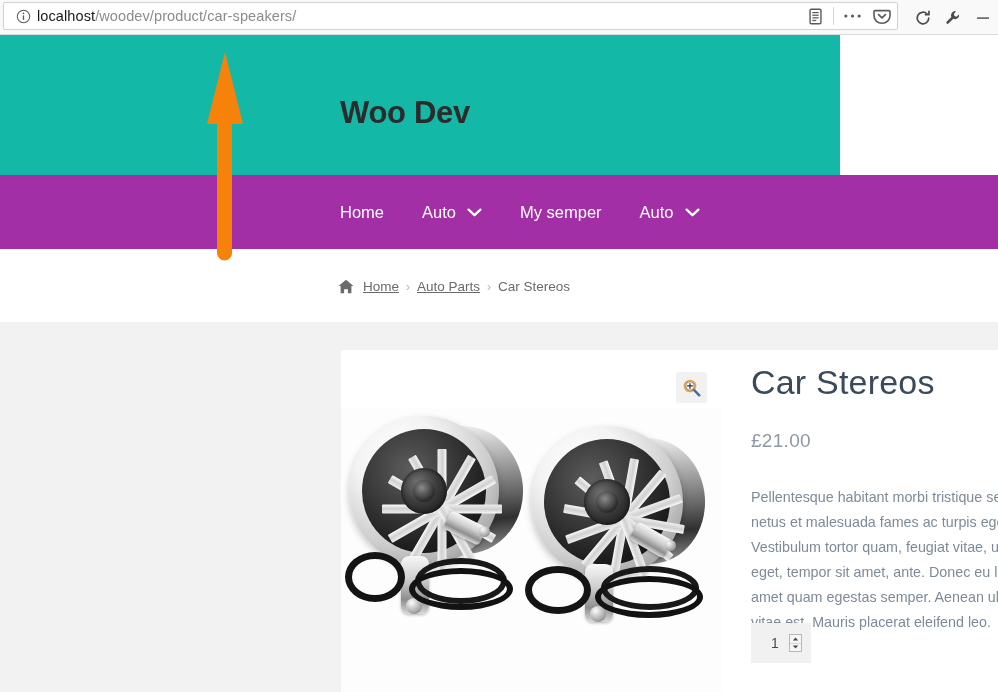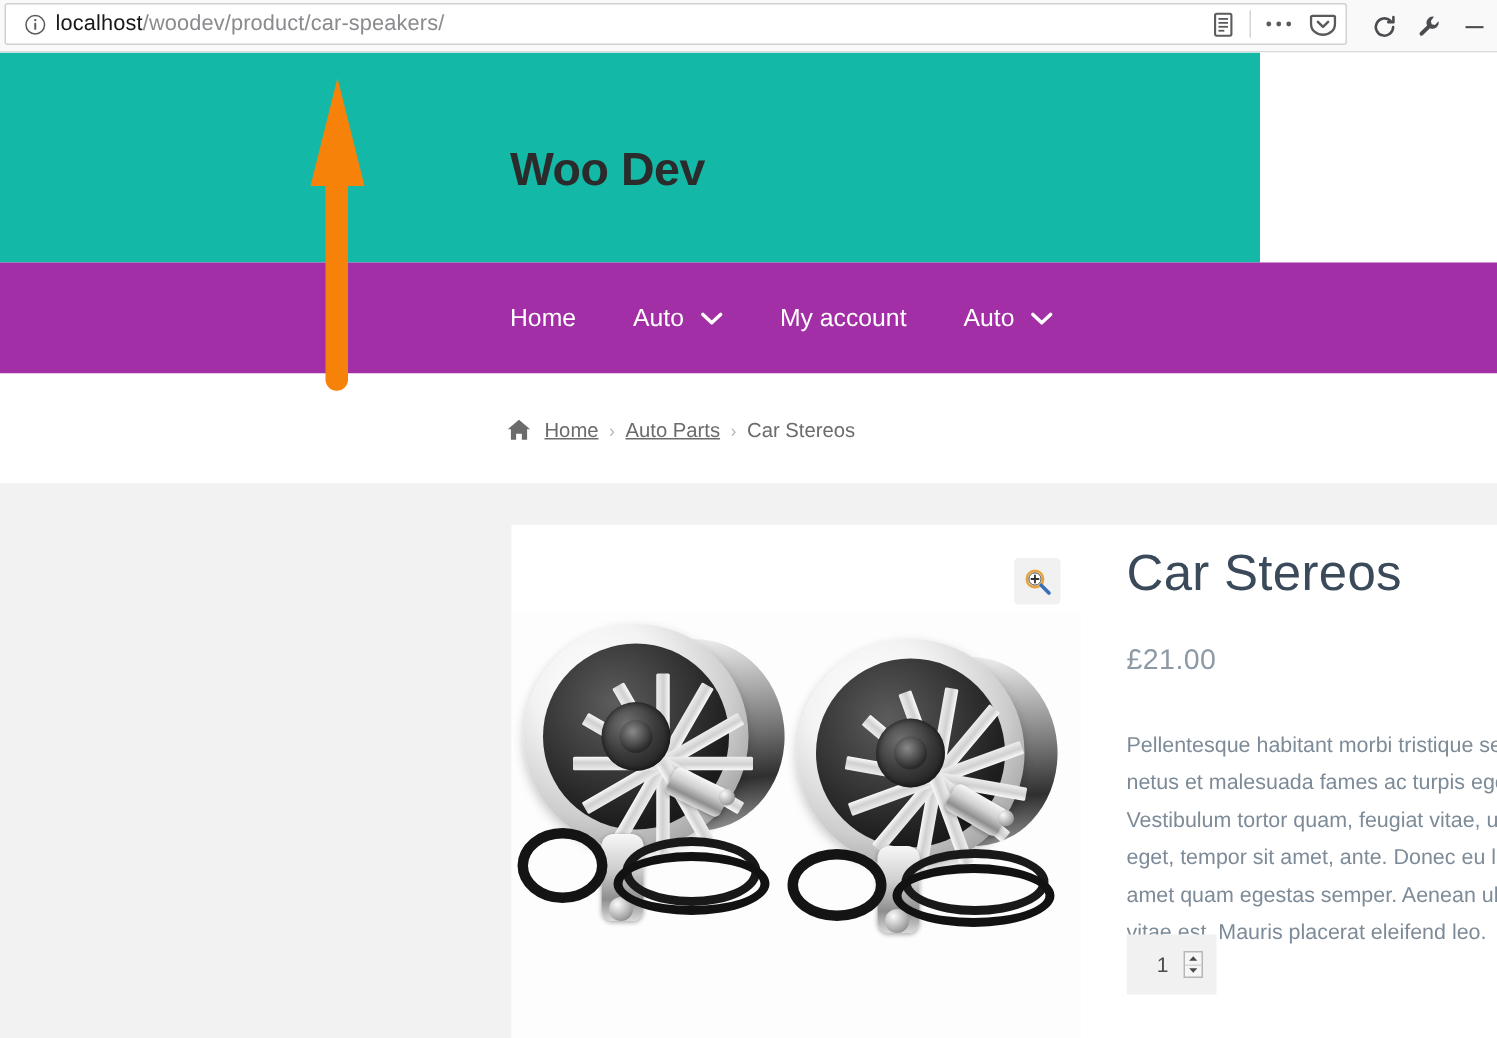--- a/index.html
+++ b/index.html
@@ -490,21 +490,21 @@
       <div class="nav-item">
         <span>Auto</span>
         <span class="caret">
           <svg width="15" height="9" viewBox="0 0 15 9">
             <path d="M1.6 1.6 L7.5 7.2 L13.4 1.6" fill="none" stroke="#ffffff" stroke-width="2.3" stroke-linecap="round" stroke-linejoin="round"></path>
           </svg>
         </span>
       </div>
 
       <div class="nav-item">
-        <span>My account</span>
+        <span>My semper</span>
       </div>
 
       <div class="nav-item">
         <span>Auto</span>
         <span class="caret">
           <svg width="15" height="9" viewBox="0 0 15 9">
             <path d="M1.6 1.6 L7.5 7.2 L13.4 1.6" fill="none" stroke="#ffffff" stroke-width="2.3" stroke-linecap="round" stroke-linejoin="round"></path>
           </svg>
         </span>
       </div>

